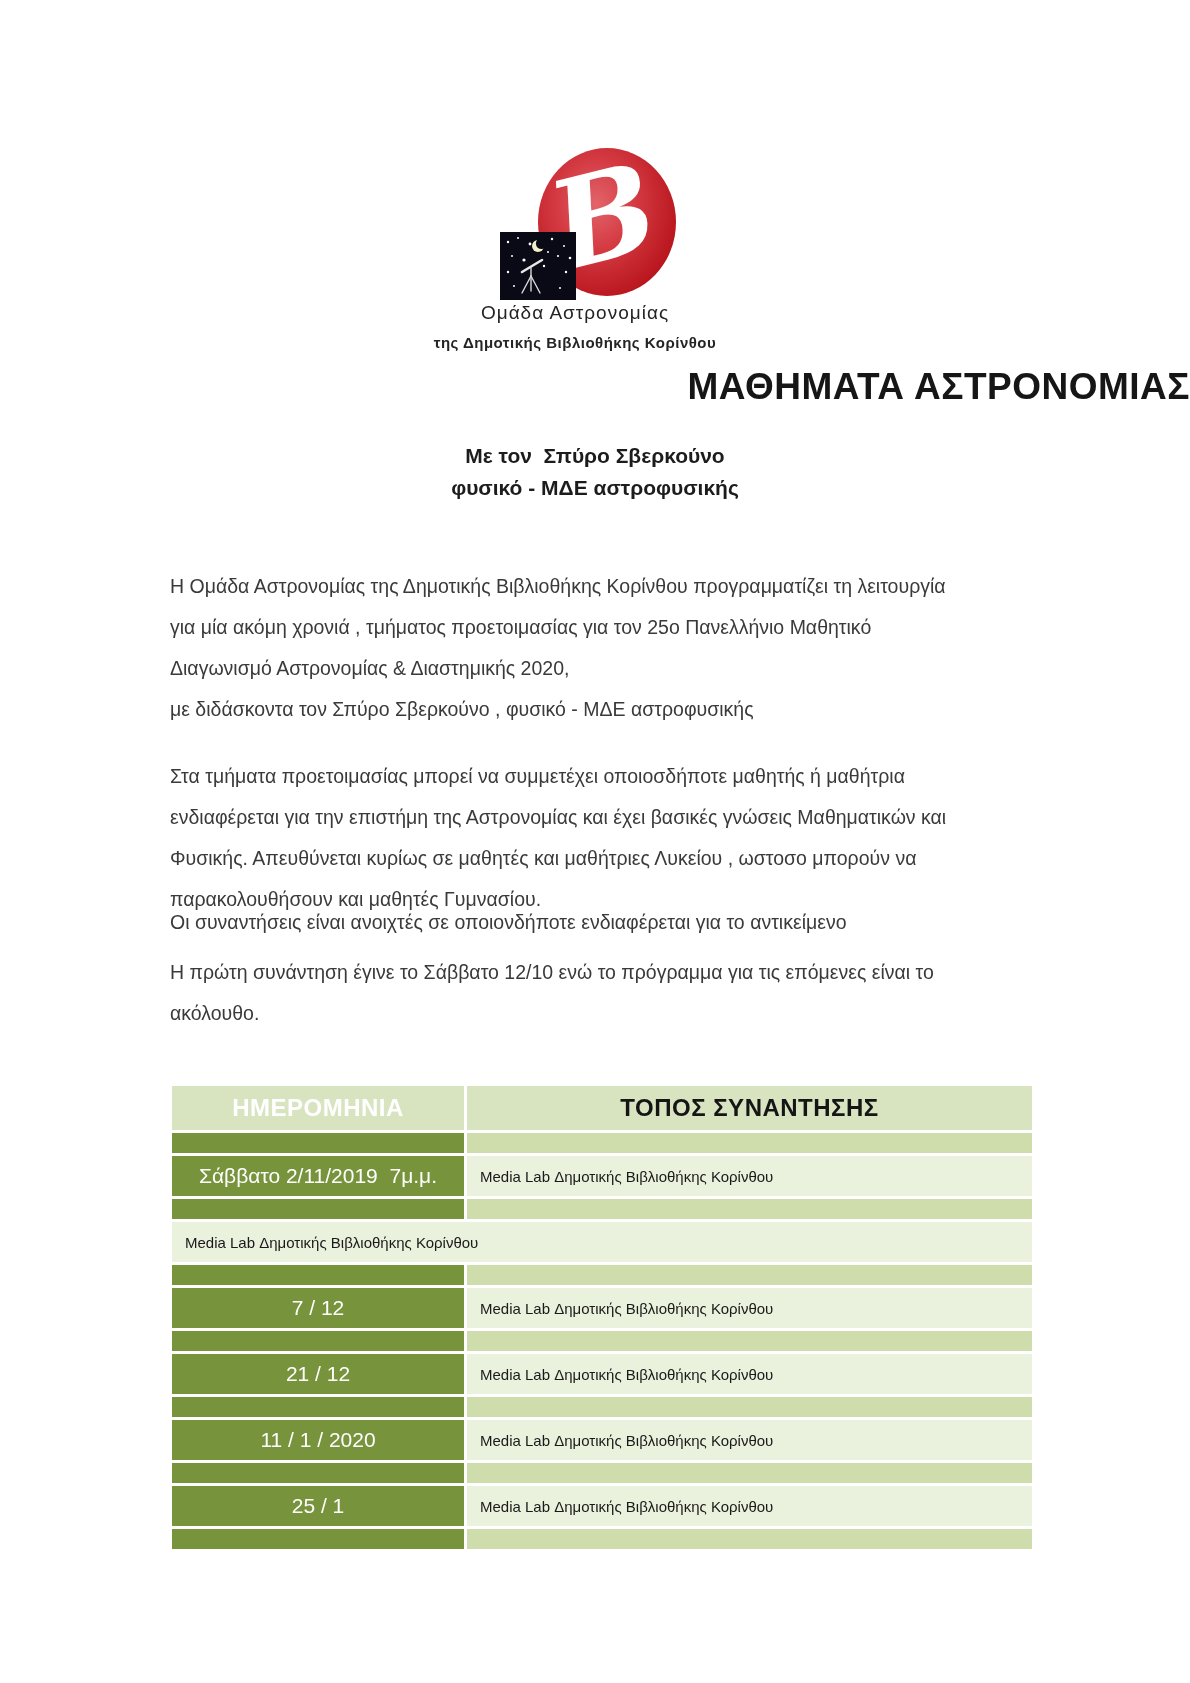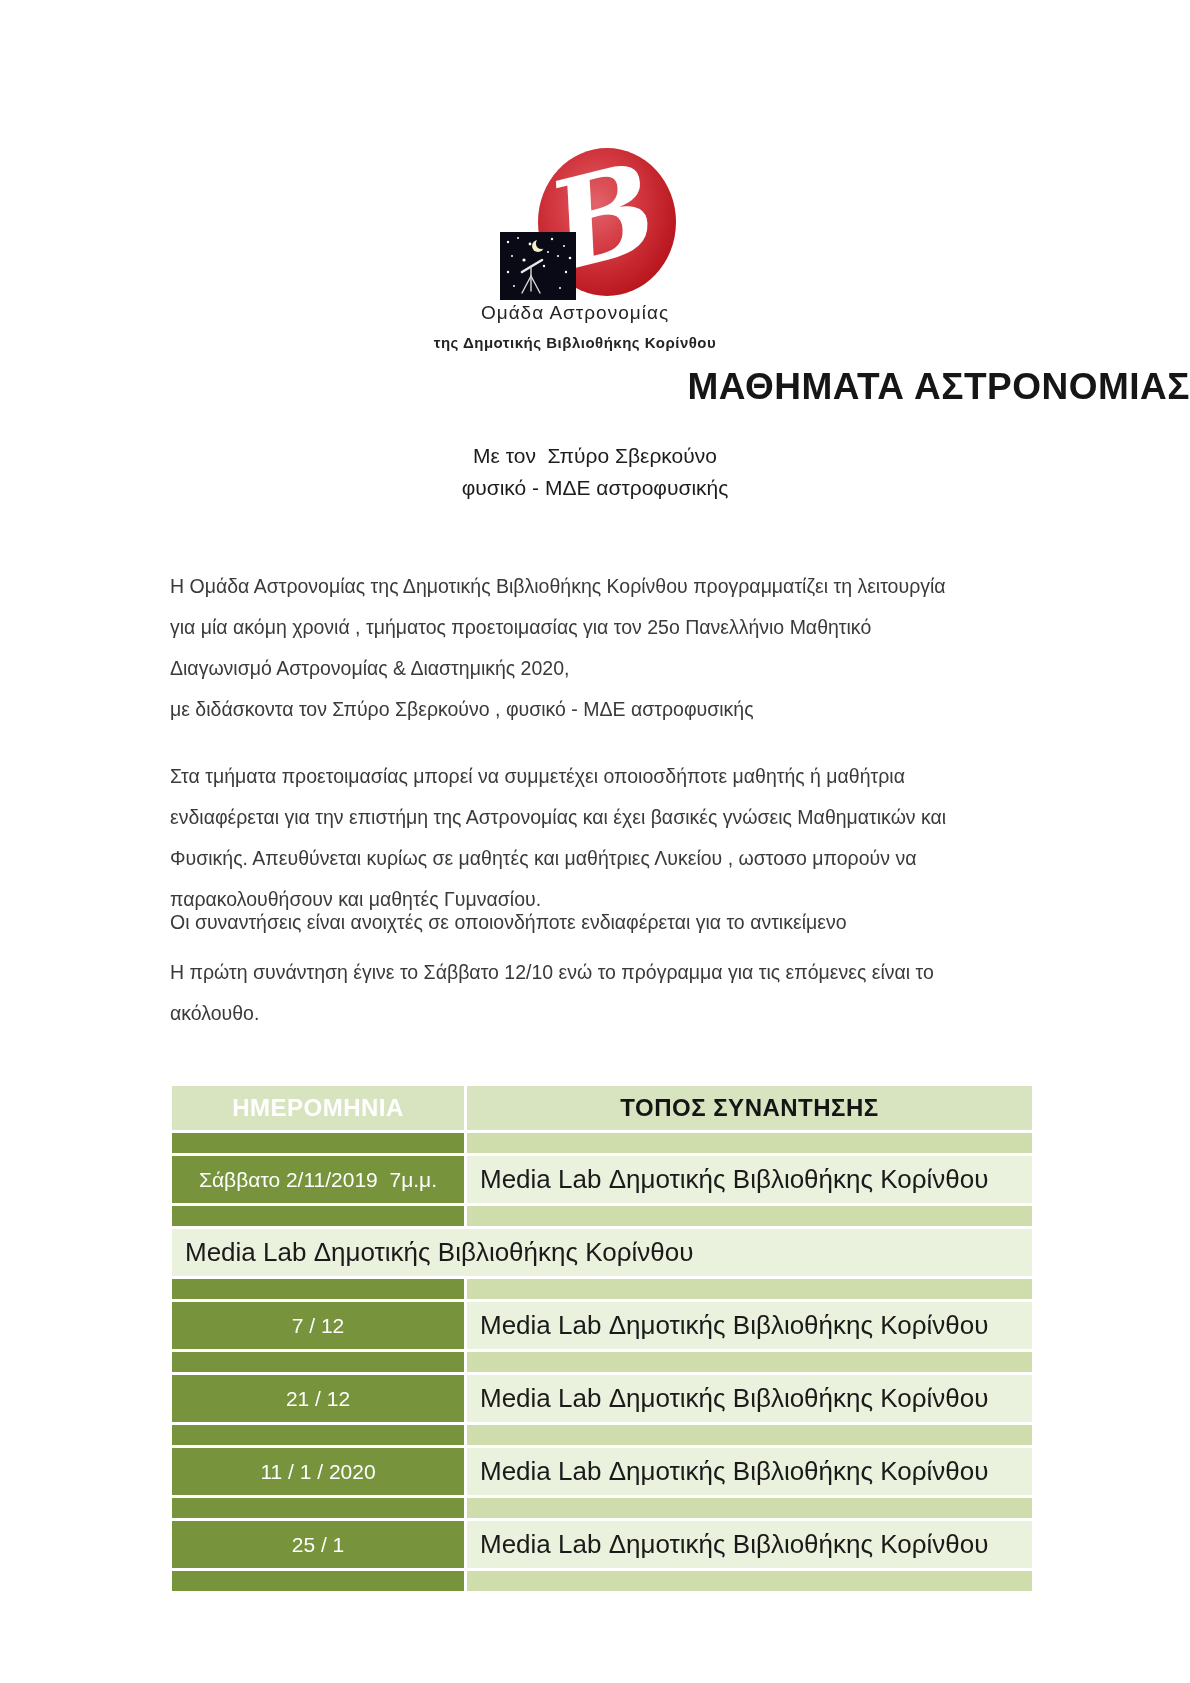--- a/index.html
+++ b/index.html
@@ -31,21 +31,21 @@
   .logo-caption-1{font-size:19px;letter-spacing:1px;}
   .logo-caption-2{font-size:15px;letter-spacing:0.5px;margin-top:10px;font-weight:bold;}
 
   
   .doc-title{
     position:absolute;left:0;top:366px;width:1190px;text-align:right;
     font-size:37px;font-weight:bold;color:var(--heading-color,#161616);letter-spacing:0.5px;
   }
   .doc-subtitle-1,.doc-subtitle-2{
     position:absolute;left:0;width:1190px;text-align:center;
-    font-size:21px;font-weight:normal;color:#1c1c1c;white-space:pre;
+    font-size:21px;font-weight:bold;color:#1c1c1c;white-space:pre;
   }
   .doc-subtitle-1{top:444px;}
   .doc-subtitle-2{top:476px;}
 
   
   .para{
     position:absolute;left:170px;width:830px;
     font-size:19.5px;line-height:41px;color:var(--text-color,#3a3a3a);
     white-space:pre-line;
   }
@@ -64,27 +64,27 @@
   .t-head .t-c1,.t-head .t-c2{
     background:var(--table-header-bg,#d8e4c0);
     display:flex;align-items:center;justify-content:center;
     font-weight:bold;font-size:24px;letter-spacing:0.5px;
   }
   .t-head .t-c1{color:#ffffff;}
   .t-head .t-c2{color:#151515;}
   .t-spacer{height:20px;}
   .t-spacer .t-c1{background:var(--table-date-bg,#77933c);}
   .t-spacer .t-c2{background:var(--table-spacer-bg,#cfdcab);}
-  .t-data{height:47px;}
+  .t-data{height:40px;}
   .t-data .t-c1{
     background:var(--table-date-bg,#77933c);color:#ffffff;font-size:21px;
     display:flex;align-items:center;justify-content:center;white-space:pre;
   }
   .t-data .t-c2{
-    background:var(--table-cell-bg,#eaf1dd);color:#1a1a1a;font-size:26px;
+    background:var(--table-cell-bg,#eaf1dd);color:#1a1a1a;font-size:15px;
     display:flex;align-items:center;padding-left:13px;text-align:right;
   }
 </style>
 </head>
 <body>
 
 <div class="page">
 
   <div class="logo-art">
     <div class="logo-circle">

